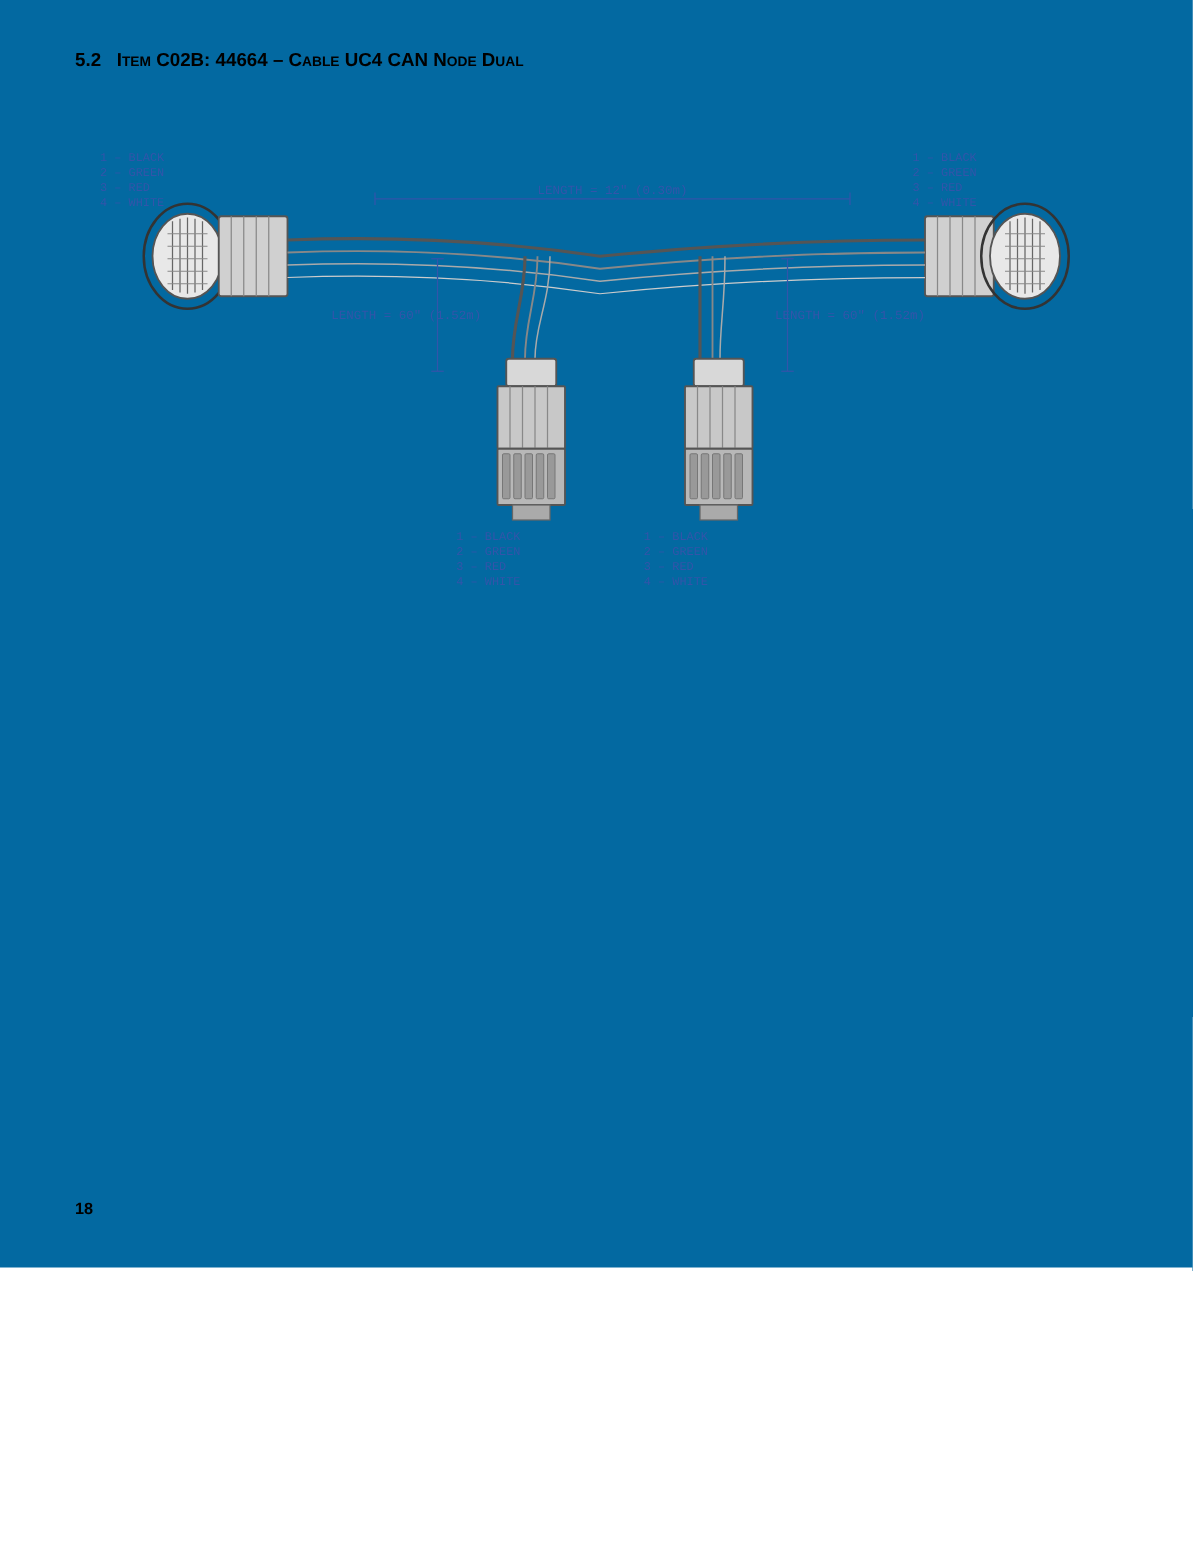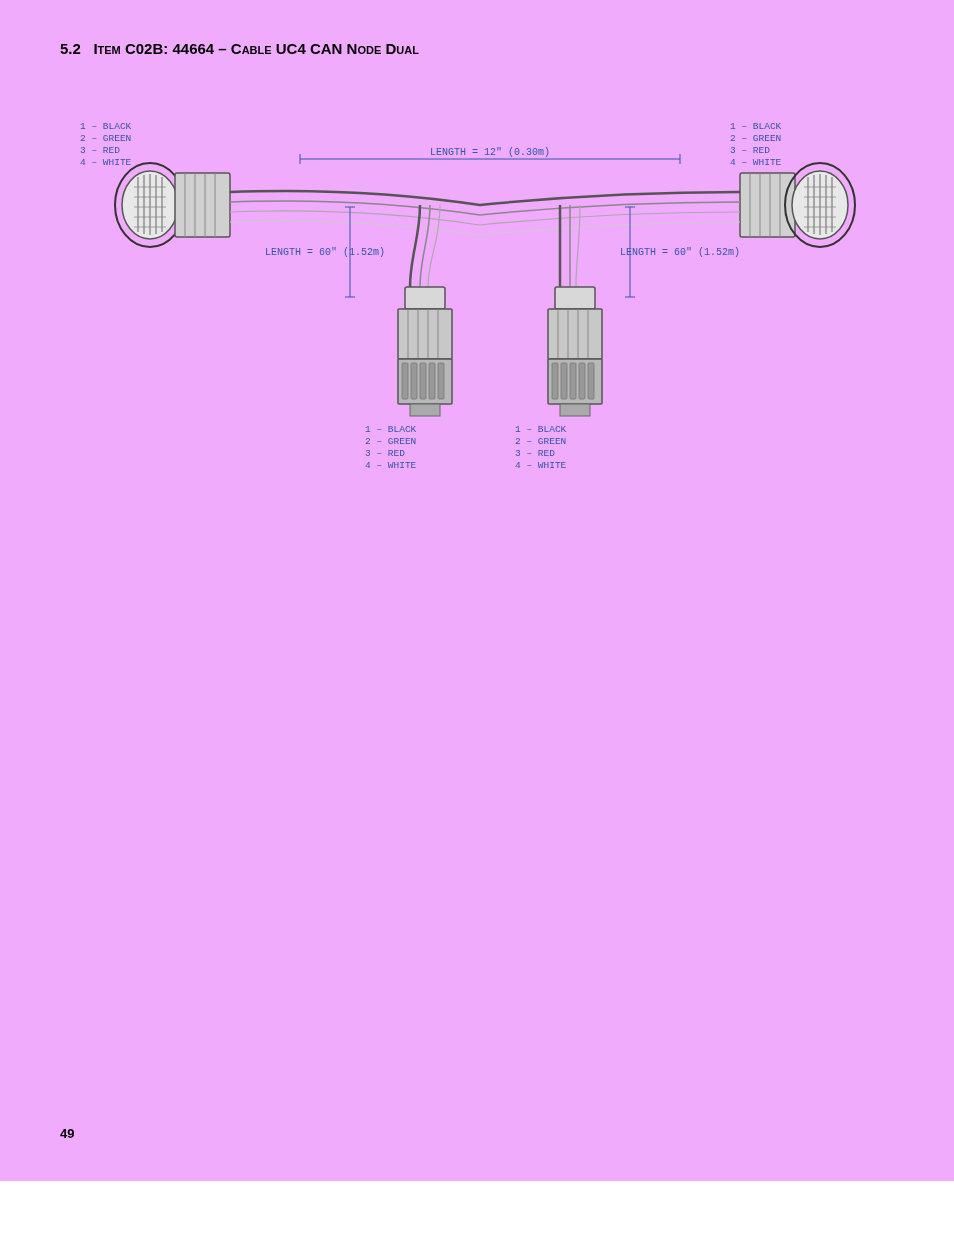--- a/index.html
+++ b/index.html
@@ -7,22 +7,22 @@
       width: 954px;
       height: 1235px;
       background: #ffffff;
       font-family: Arial, sans-serif;
       position: relative;
       overflow: hidden;
     }
 
     .page-container {
       width: 954px;
-      height: 1181px;
-      background: #f0abfc;
+      height: 1014px;
+      background: #0369a1;
       position: relative;
       padding: 40px 60px;
     }
 
     .section-heading {
       font-size: 15px;
       font-weight: bold;
       margin-bottom: 30px;
       color: #000;
     }
@@ -184,15 +184,15 @@
 
       <text x="455" y="345" font-size="9.5" fill="#3355aa" font-family="Courier New, monospace">1 – BLACK</text>
       <text x="455" y="357" font-size="9.5" fill="#3355aa" font-family="Courier New, monospace">2 – GREEN</text>
       <text x="455" y="369" font-size="9.5" fill="#3355aa" font-family="Courier New, monospace">3 – RED</text>
       <text x="455" y="381" font-size="9.5" fill="#3355aa" font-family="Courier New, monospace">4 – WHITE</text>
 
     </svg>
 
   </div>
 
-  <div class="page-number">49</div>
+  <div class="page-number">18</div>
 
 </div>
 
 </body></html>

